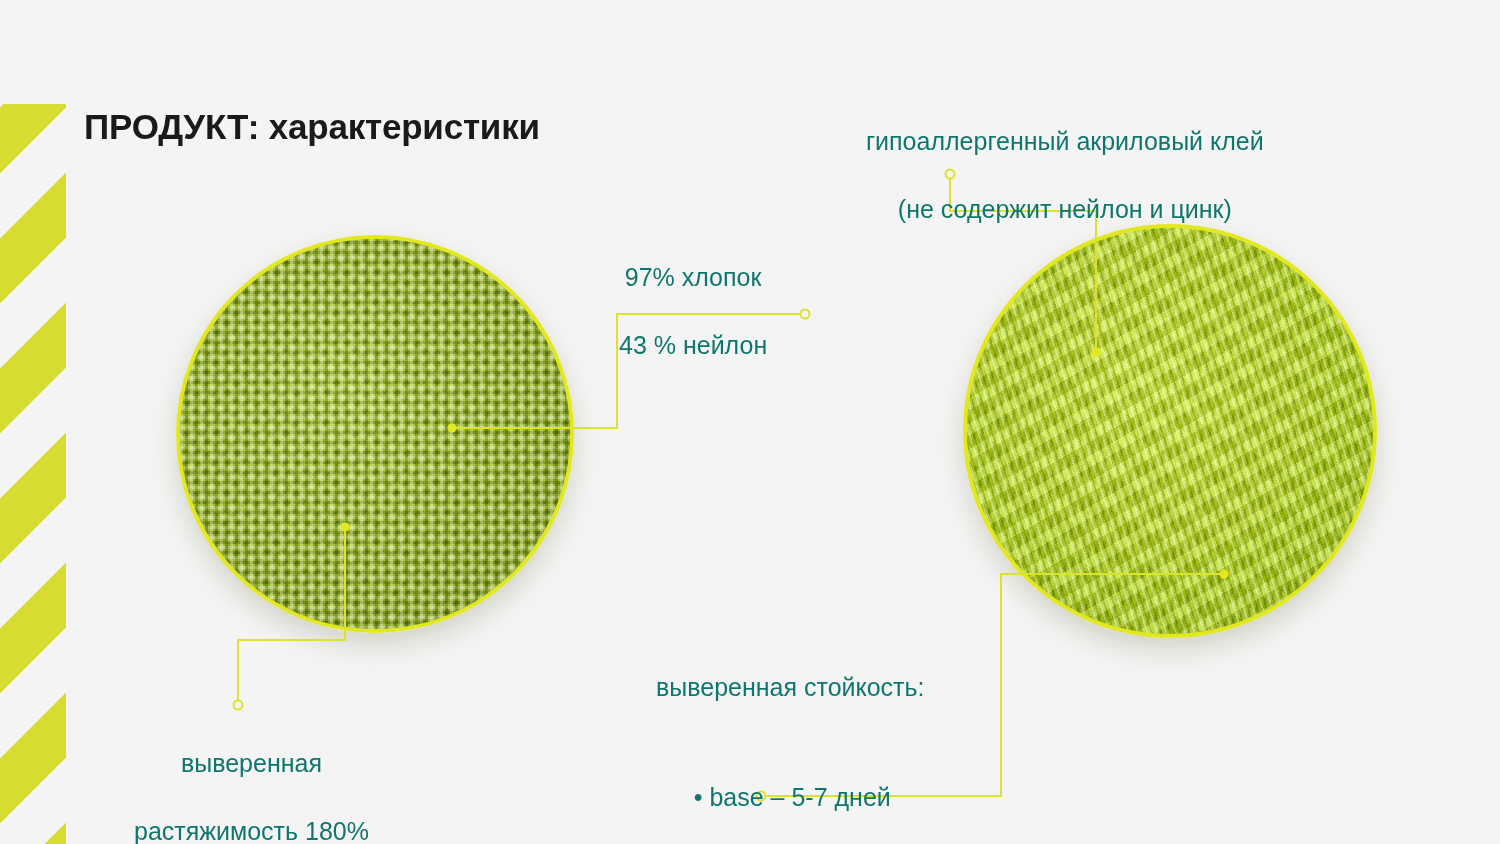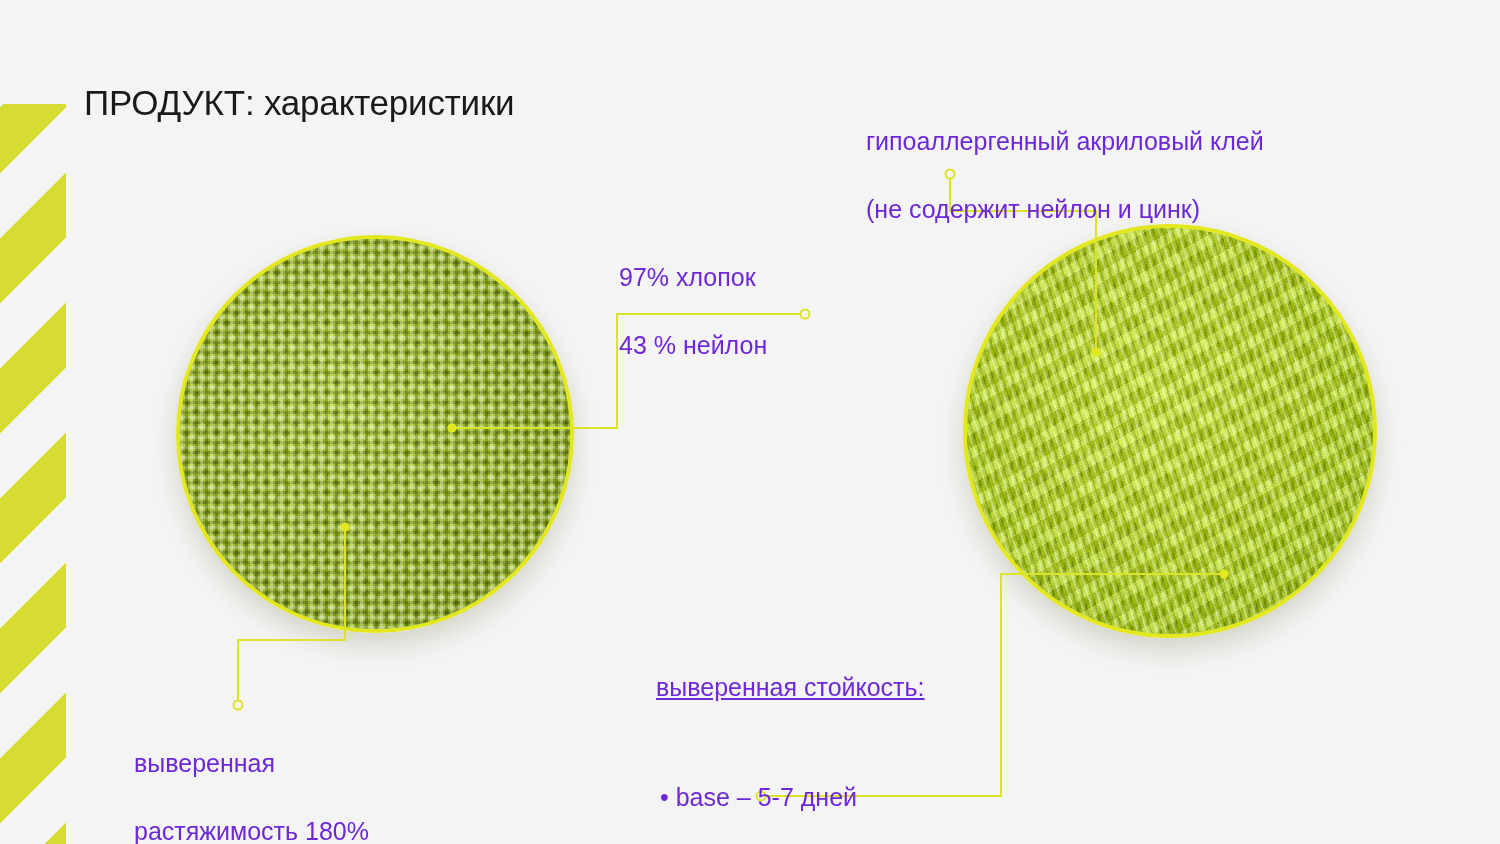--- a/index.html
+++ b/index.html
@@ -40,23 +40,23 @@
       #d7dc33 46px,
       #f4f4f4 46px,
       #f4f4f4 92px
     );
   }
 
   
   .page-title {
     position: absolute;
     left: 84px;
-    top: 60px;
+    top: 84px;
     font-size: 35px;
-    font-weight: 400;
+    font-weight: 700;
     letter-spacing: -0.2px;
     white-space: nowrap;
   }
 
   
   .fabric-circle {
     position: absolute;
     border-radius: 50%;
     border: 4px solid #e3e81e;
     box-shadow: 0 12px 26px rgba(90, 100, 40, 0.22);
@@ -155,29 +155,30 @@
     fill: #f4f4f4;
     stroke: #dde22a;
     stroke-width: 2;
   }
 
   
   .callout {
     position: absolute;
     font-size: 25px;
     line-height: 1.36;
-    color: #6d28d9;
+    color: #0f766e;
     white-space: pre-line;
+    text-align: center;
   }
   #callout-adhesive { left: 866px; top: 90px; }
   #callout-composition { left: 619px; top: 226px; }
   #callout-stretch { left: 134px; top: 712px; }
   #callout-durability { left: 656px; top: 636px; }
 
-  #callout-durability .dur-title { margin: 0 4px 4px 0; text-decoration: underline; }
+  #callout-durability .dur-title { margin: 0 4px 4px 0; }
   #callout-durability ul {
     margin: 0;
     padding: 0;
     list-style: none;
   }
   #callout-durability li {
     margin: 4px;
     padding: 0;
     line-height: 1.42;
   }

